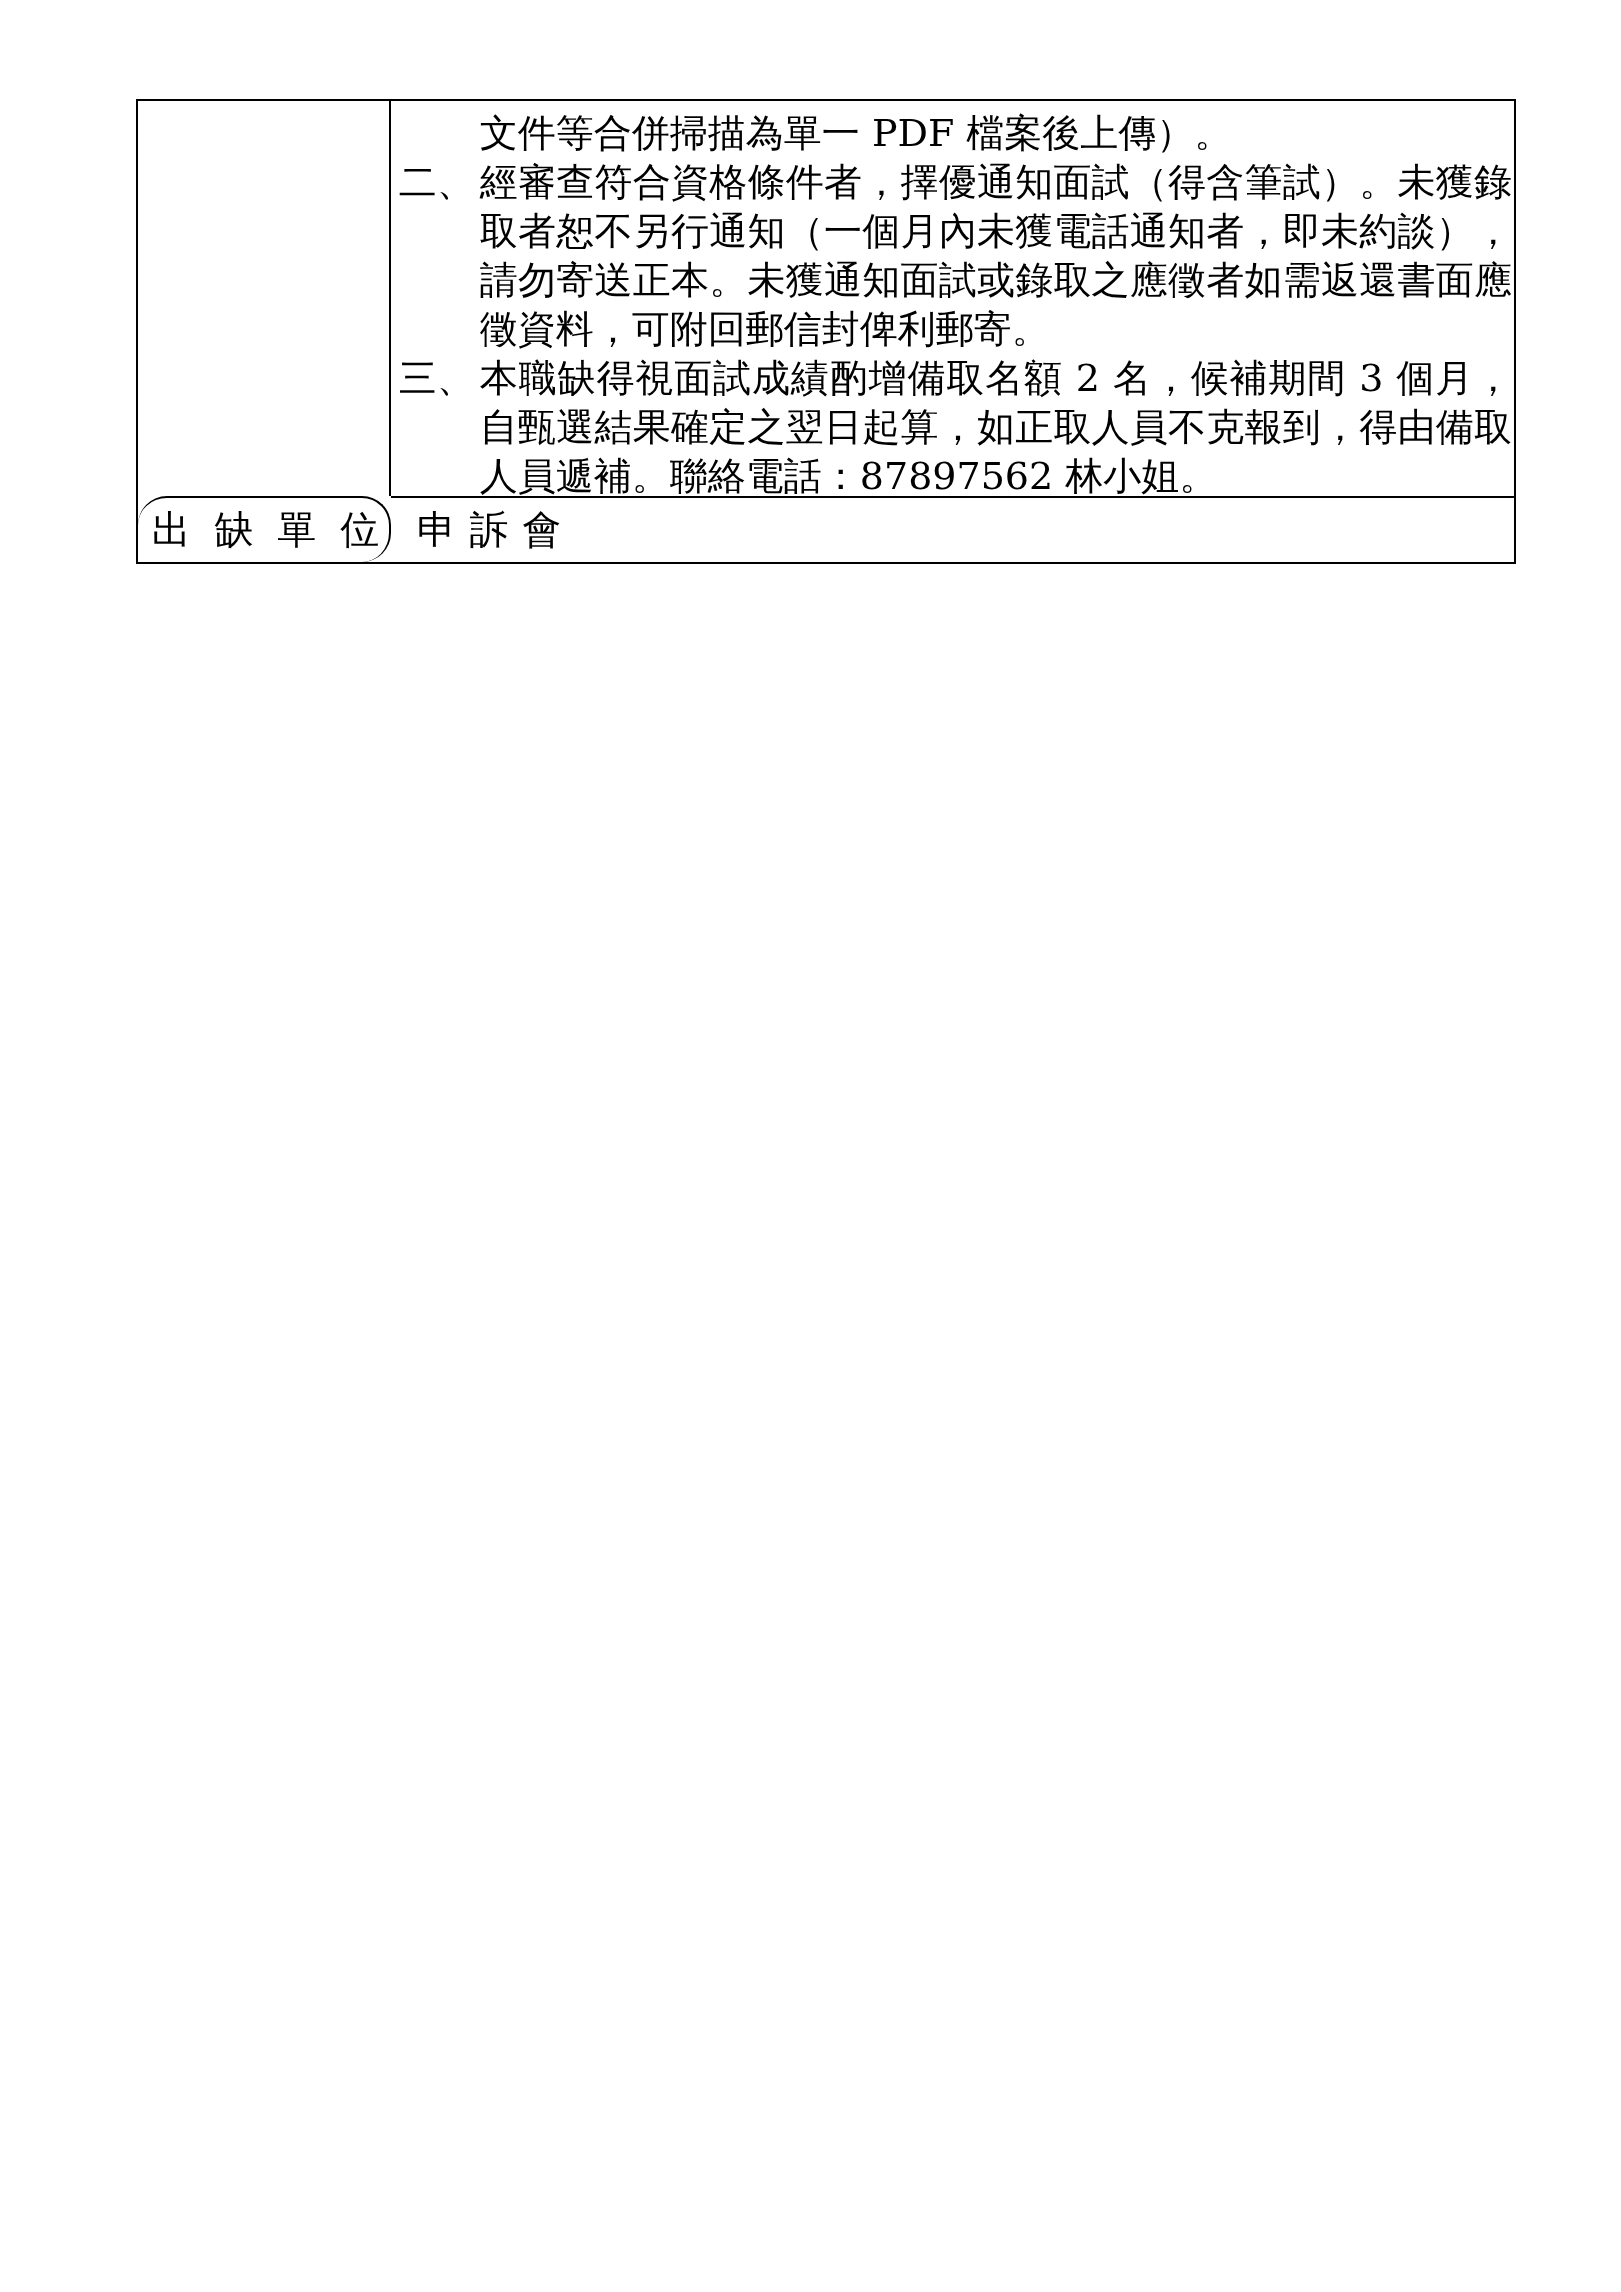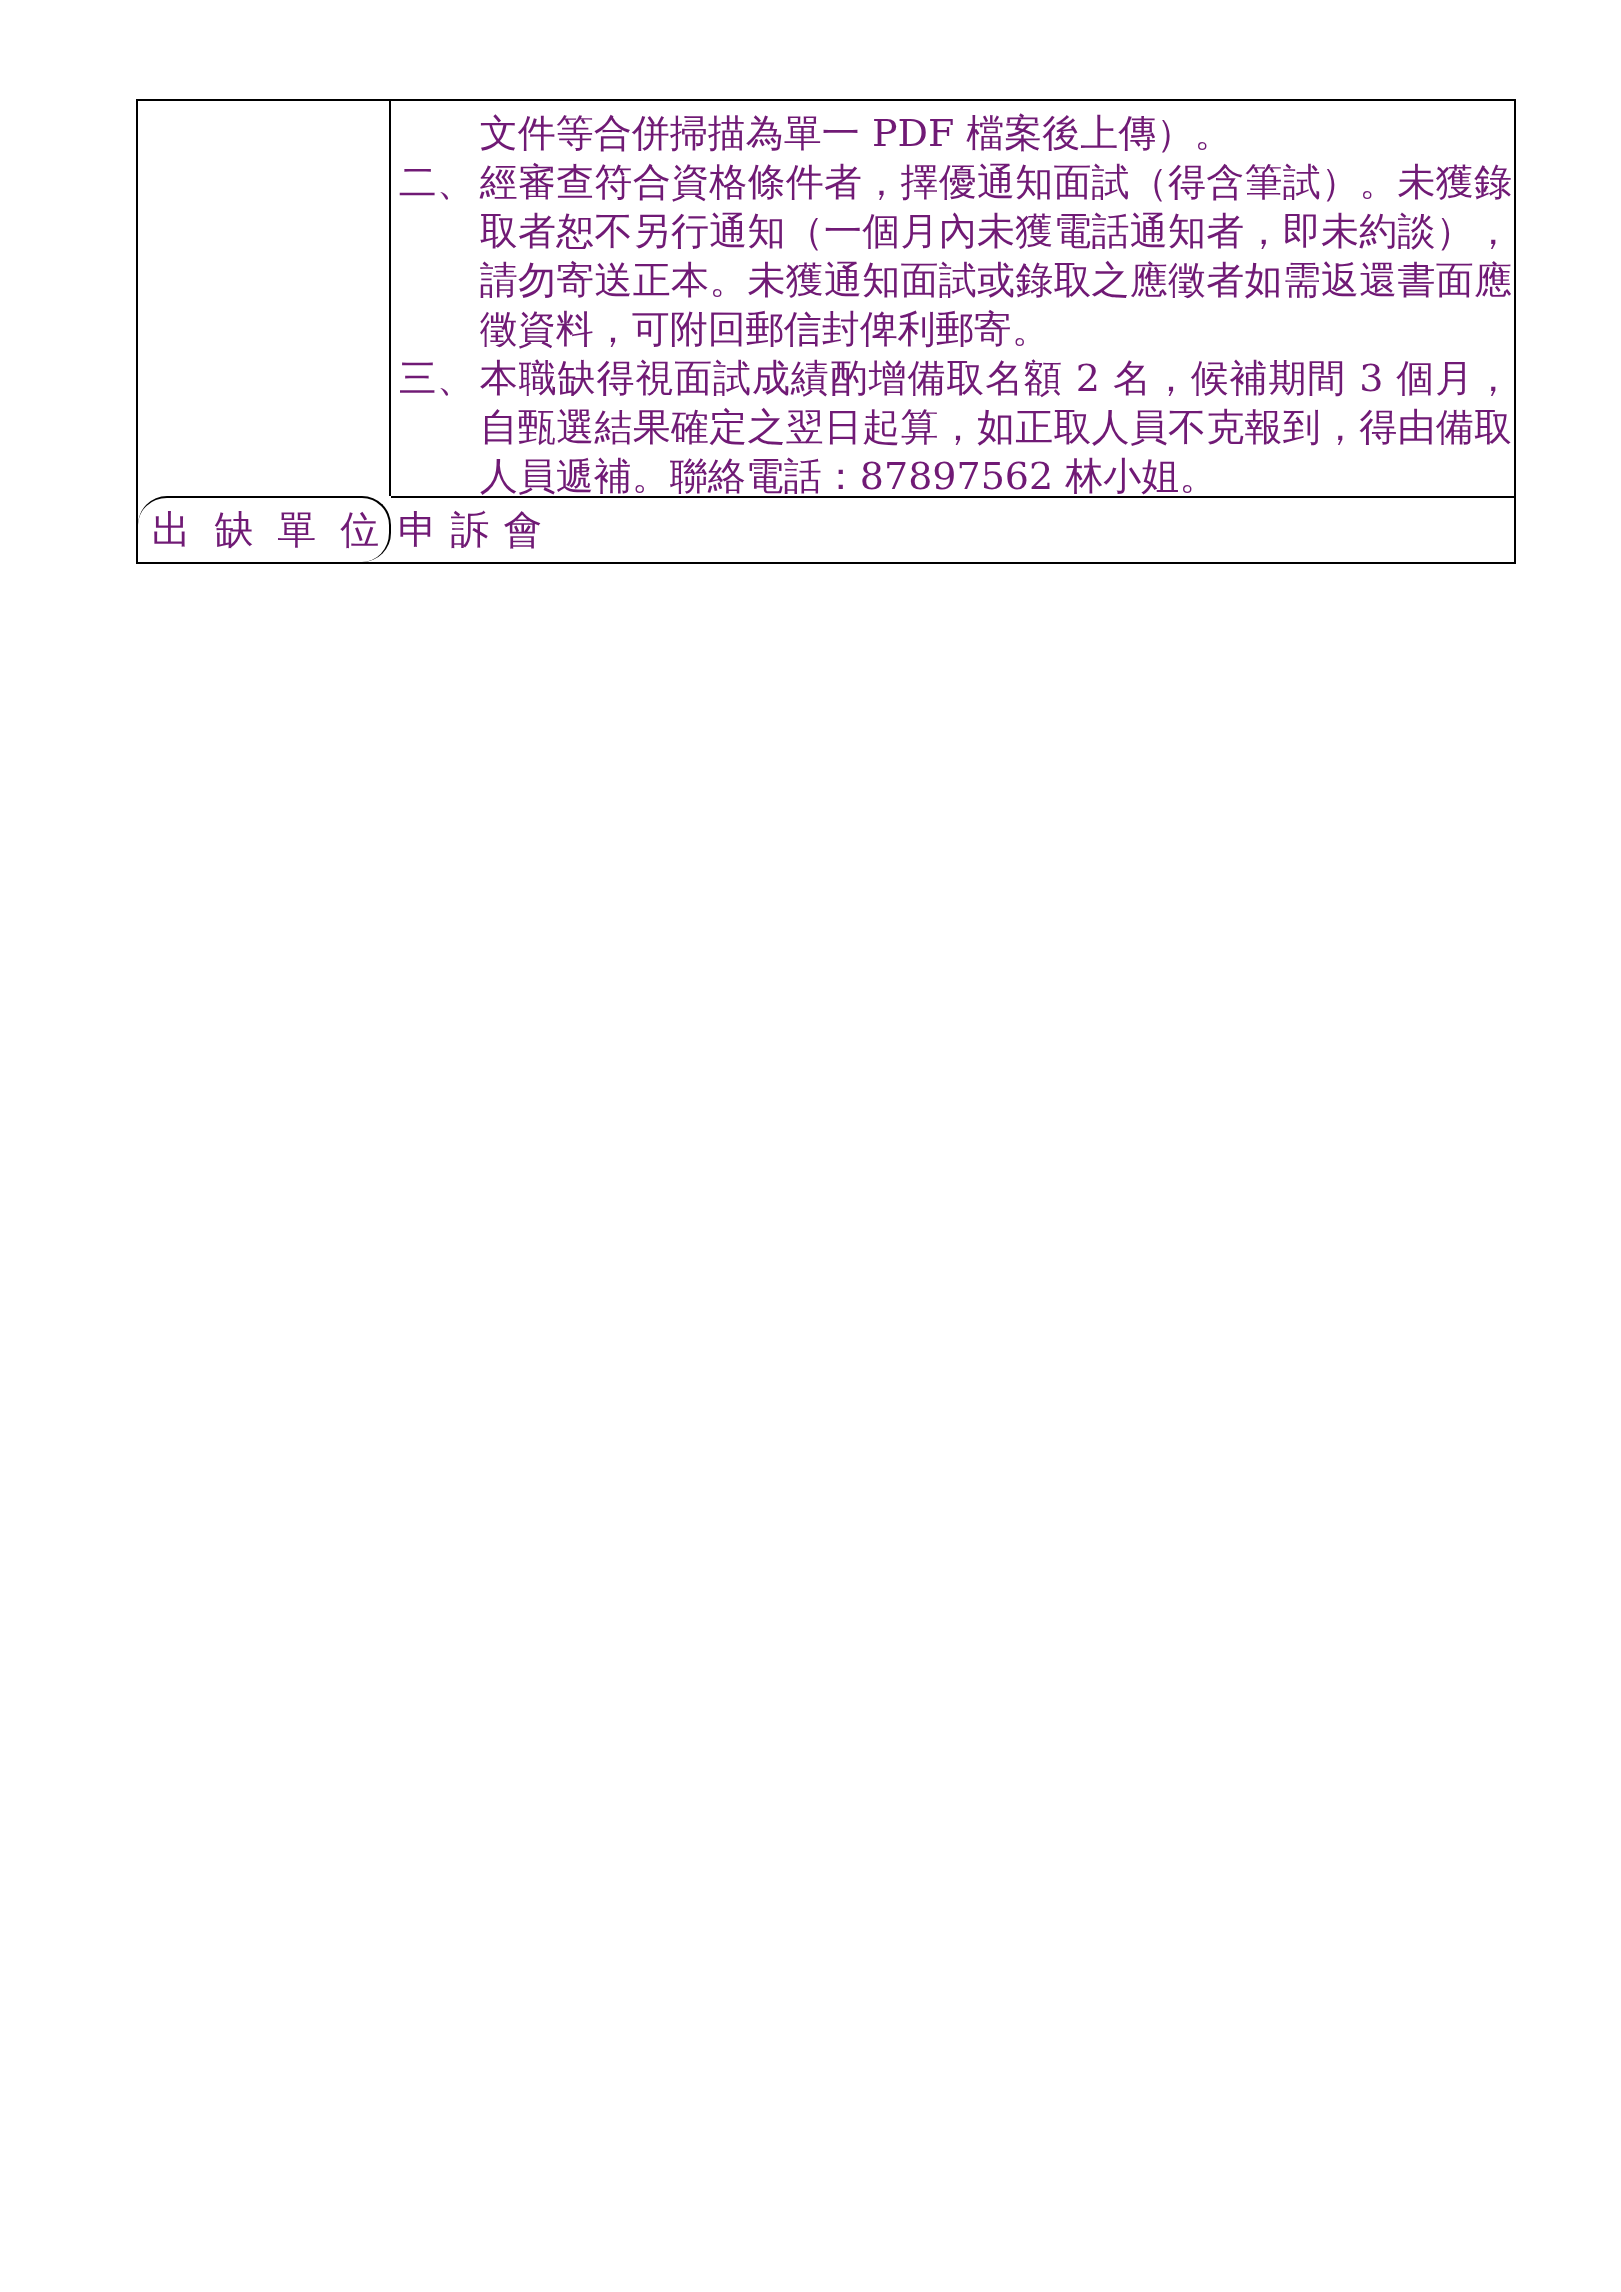--- a/index.html
+++ b/index.html
@@ -6,21 +6,21 @@
     margin: 0;
     padding: 0;
     background: #ffffff;
   }
   .page {
     position: relative;
     width: 1483px;
     height: 2293px;
     background: #ffffff;
     font-family: "DejaVu Serif", "Liberation Serif", serif;
-    color: #701a75;
+    color: #000000;
   }
   .doc-table {
     position: absolute;
     left: 136px;
     top: 99px;
     width: 1380px;
     box-sizing: border-box;
     border: 2.9px solid #000000;
     display: grid;
     grid-template-columns: 253px 1fr;
@@ -71,20 +71,21 @@
     text-align-last: justify;
     text-justify: inter-ideograph;
   }
   .unit-value-cell {
     padding: 0 0 0 6.9px;
     font-size: 39px;
     line-height: 64px;
   }
   .unit-value {
     letter-spacing: 0.35em;
+    margin-left: 19px;
   }
 </style>
 </head>
 <body>
 
 <div class="page">
   <div class="doc-table">
 
     <div class="cell label-cell row1"></div>
 

